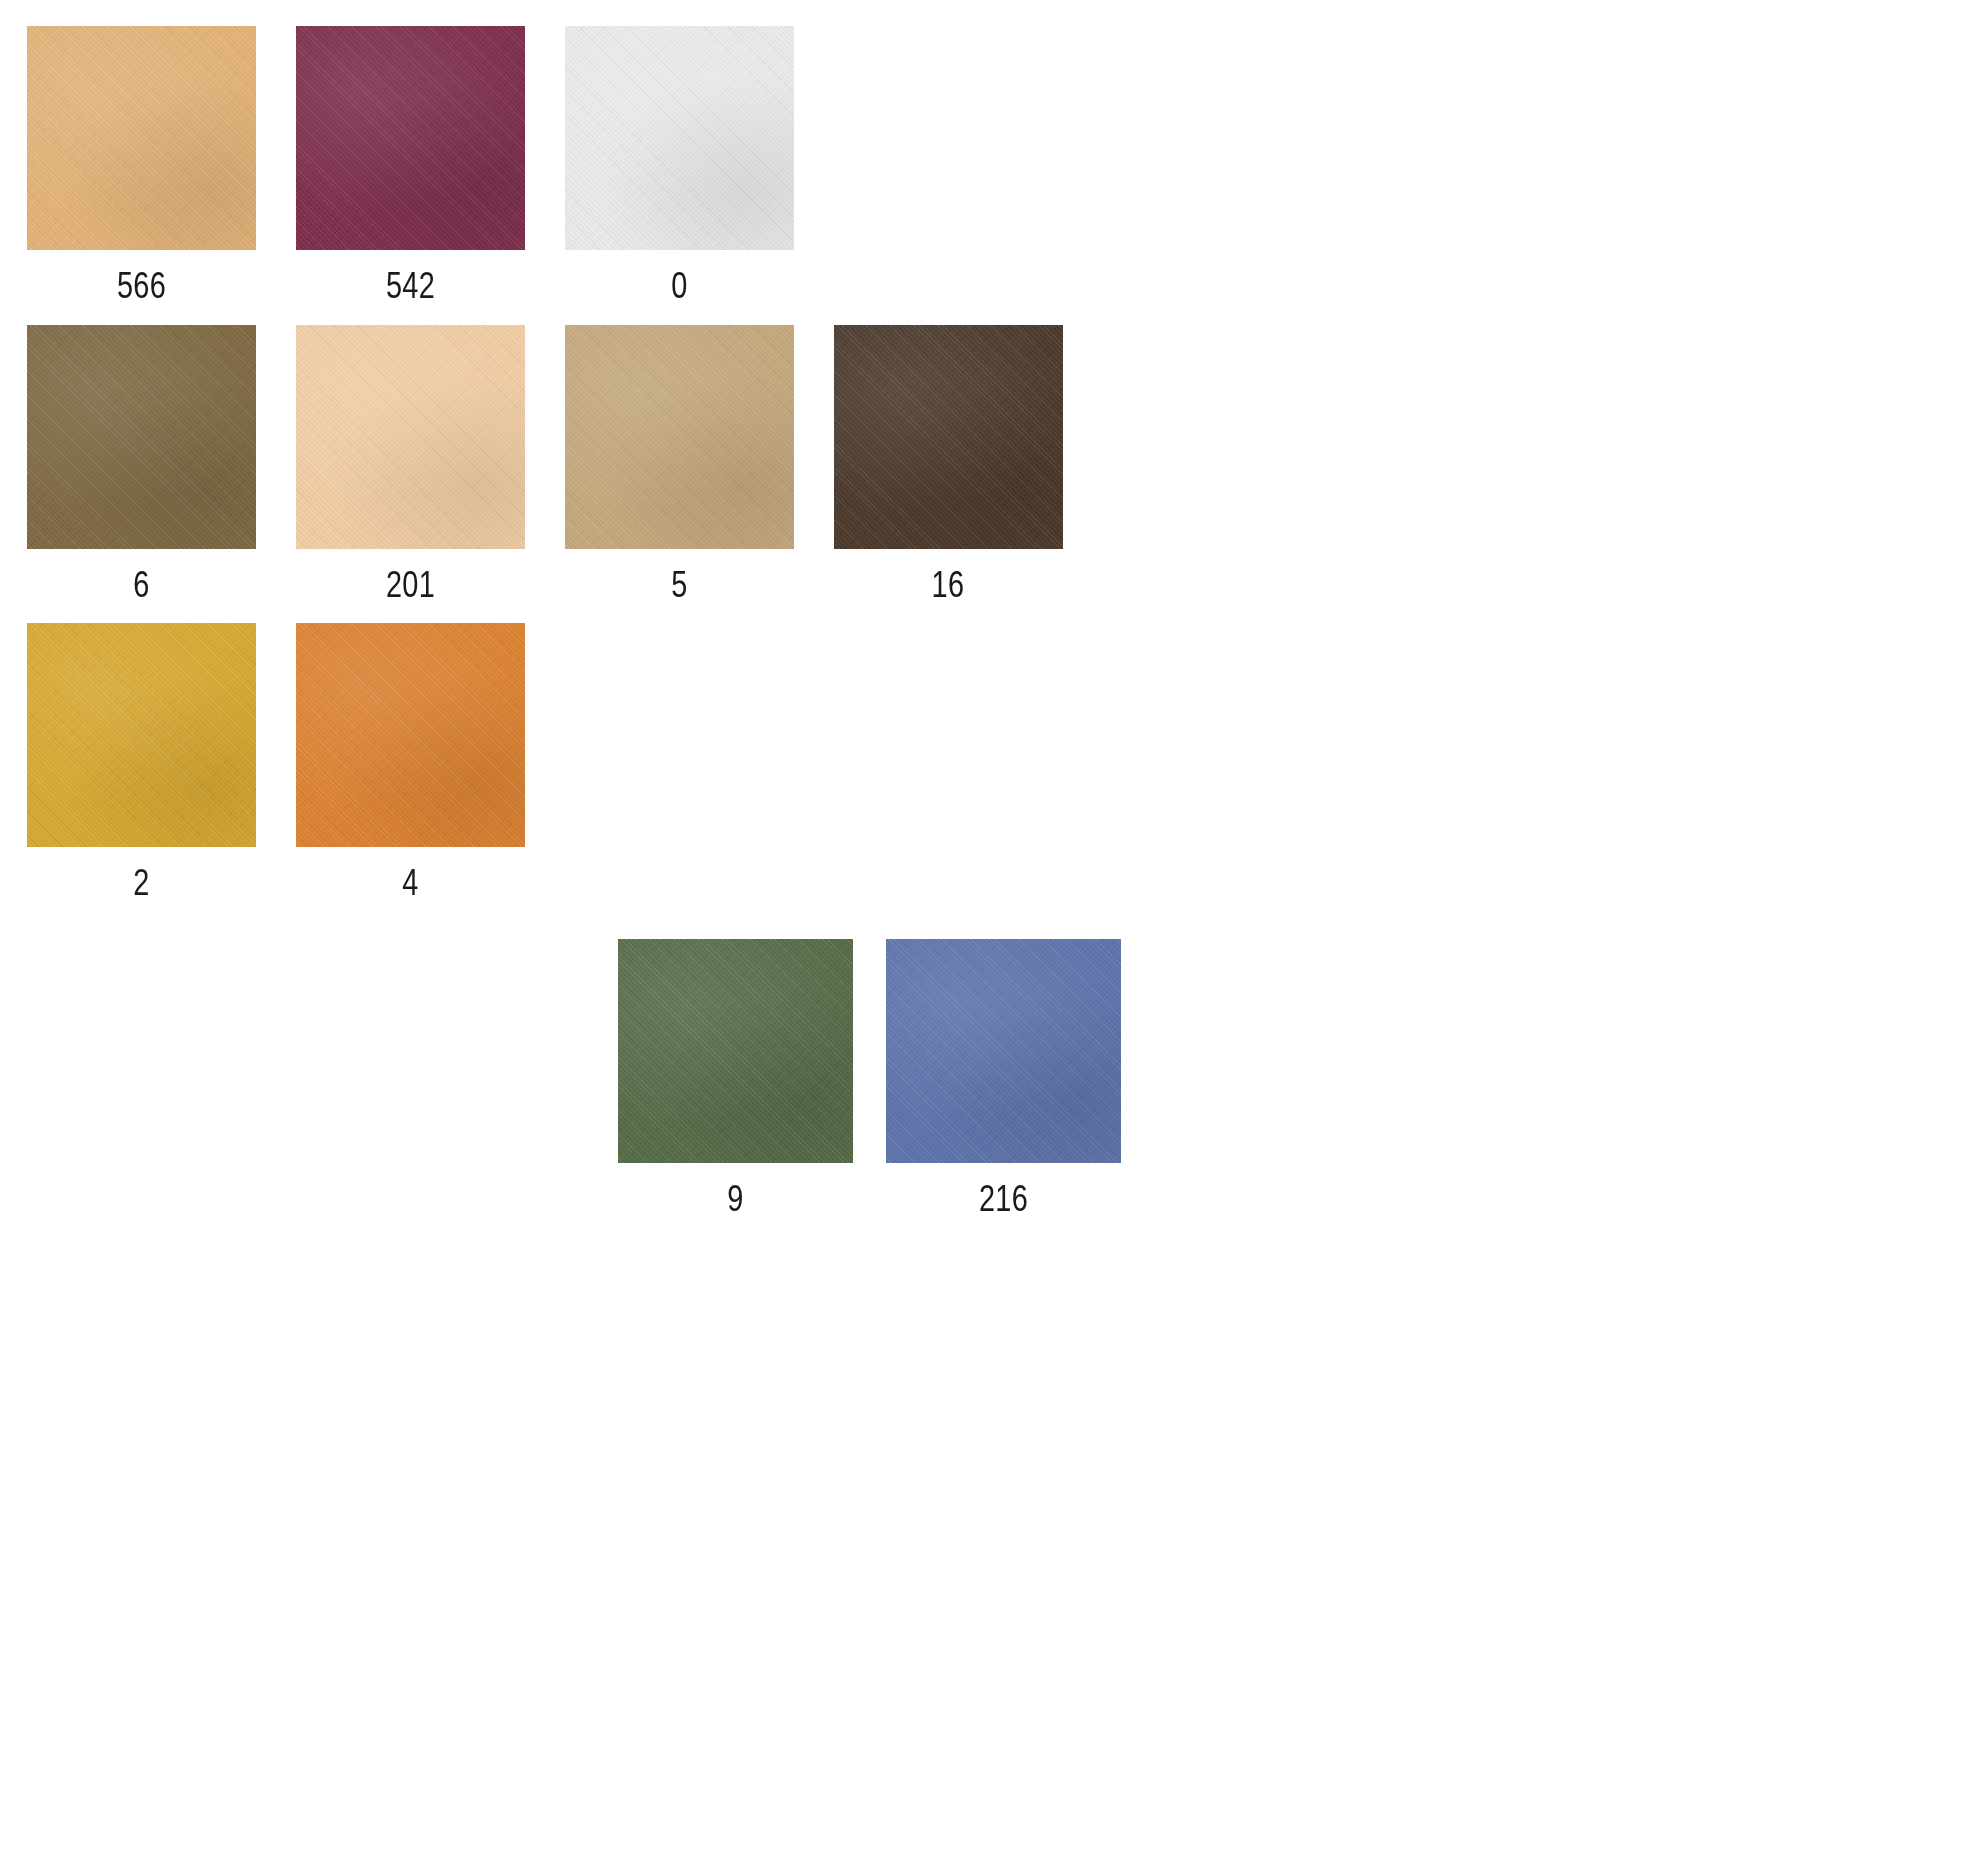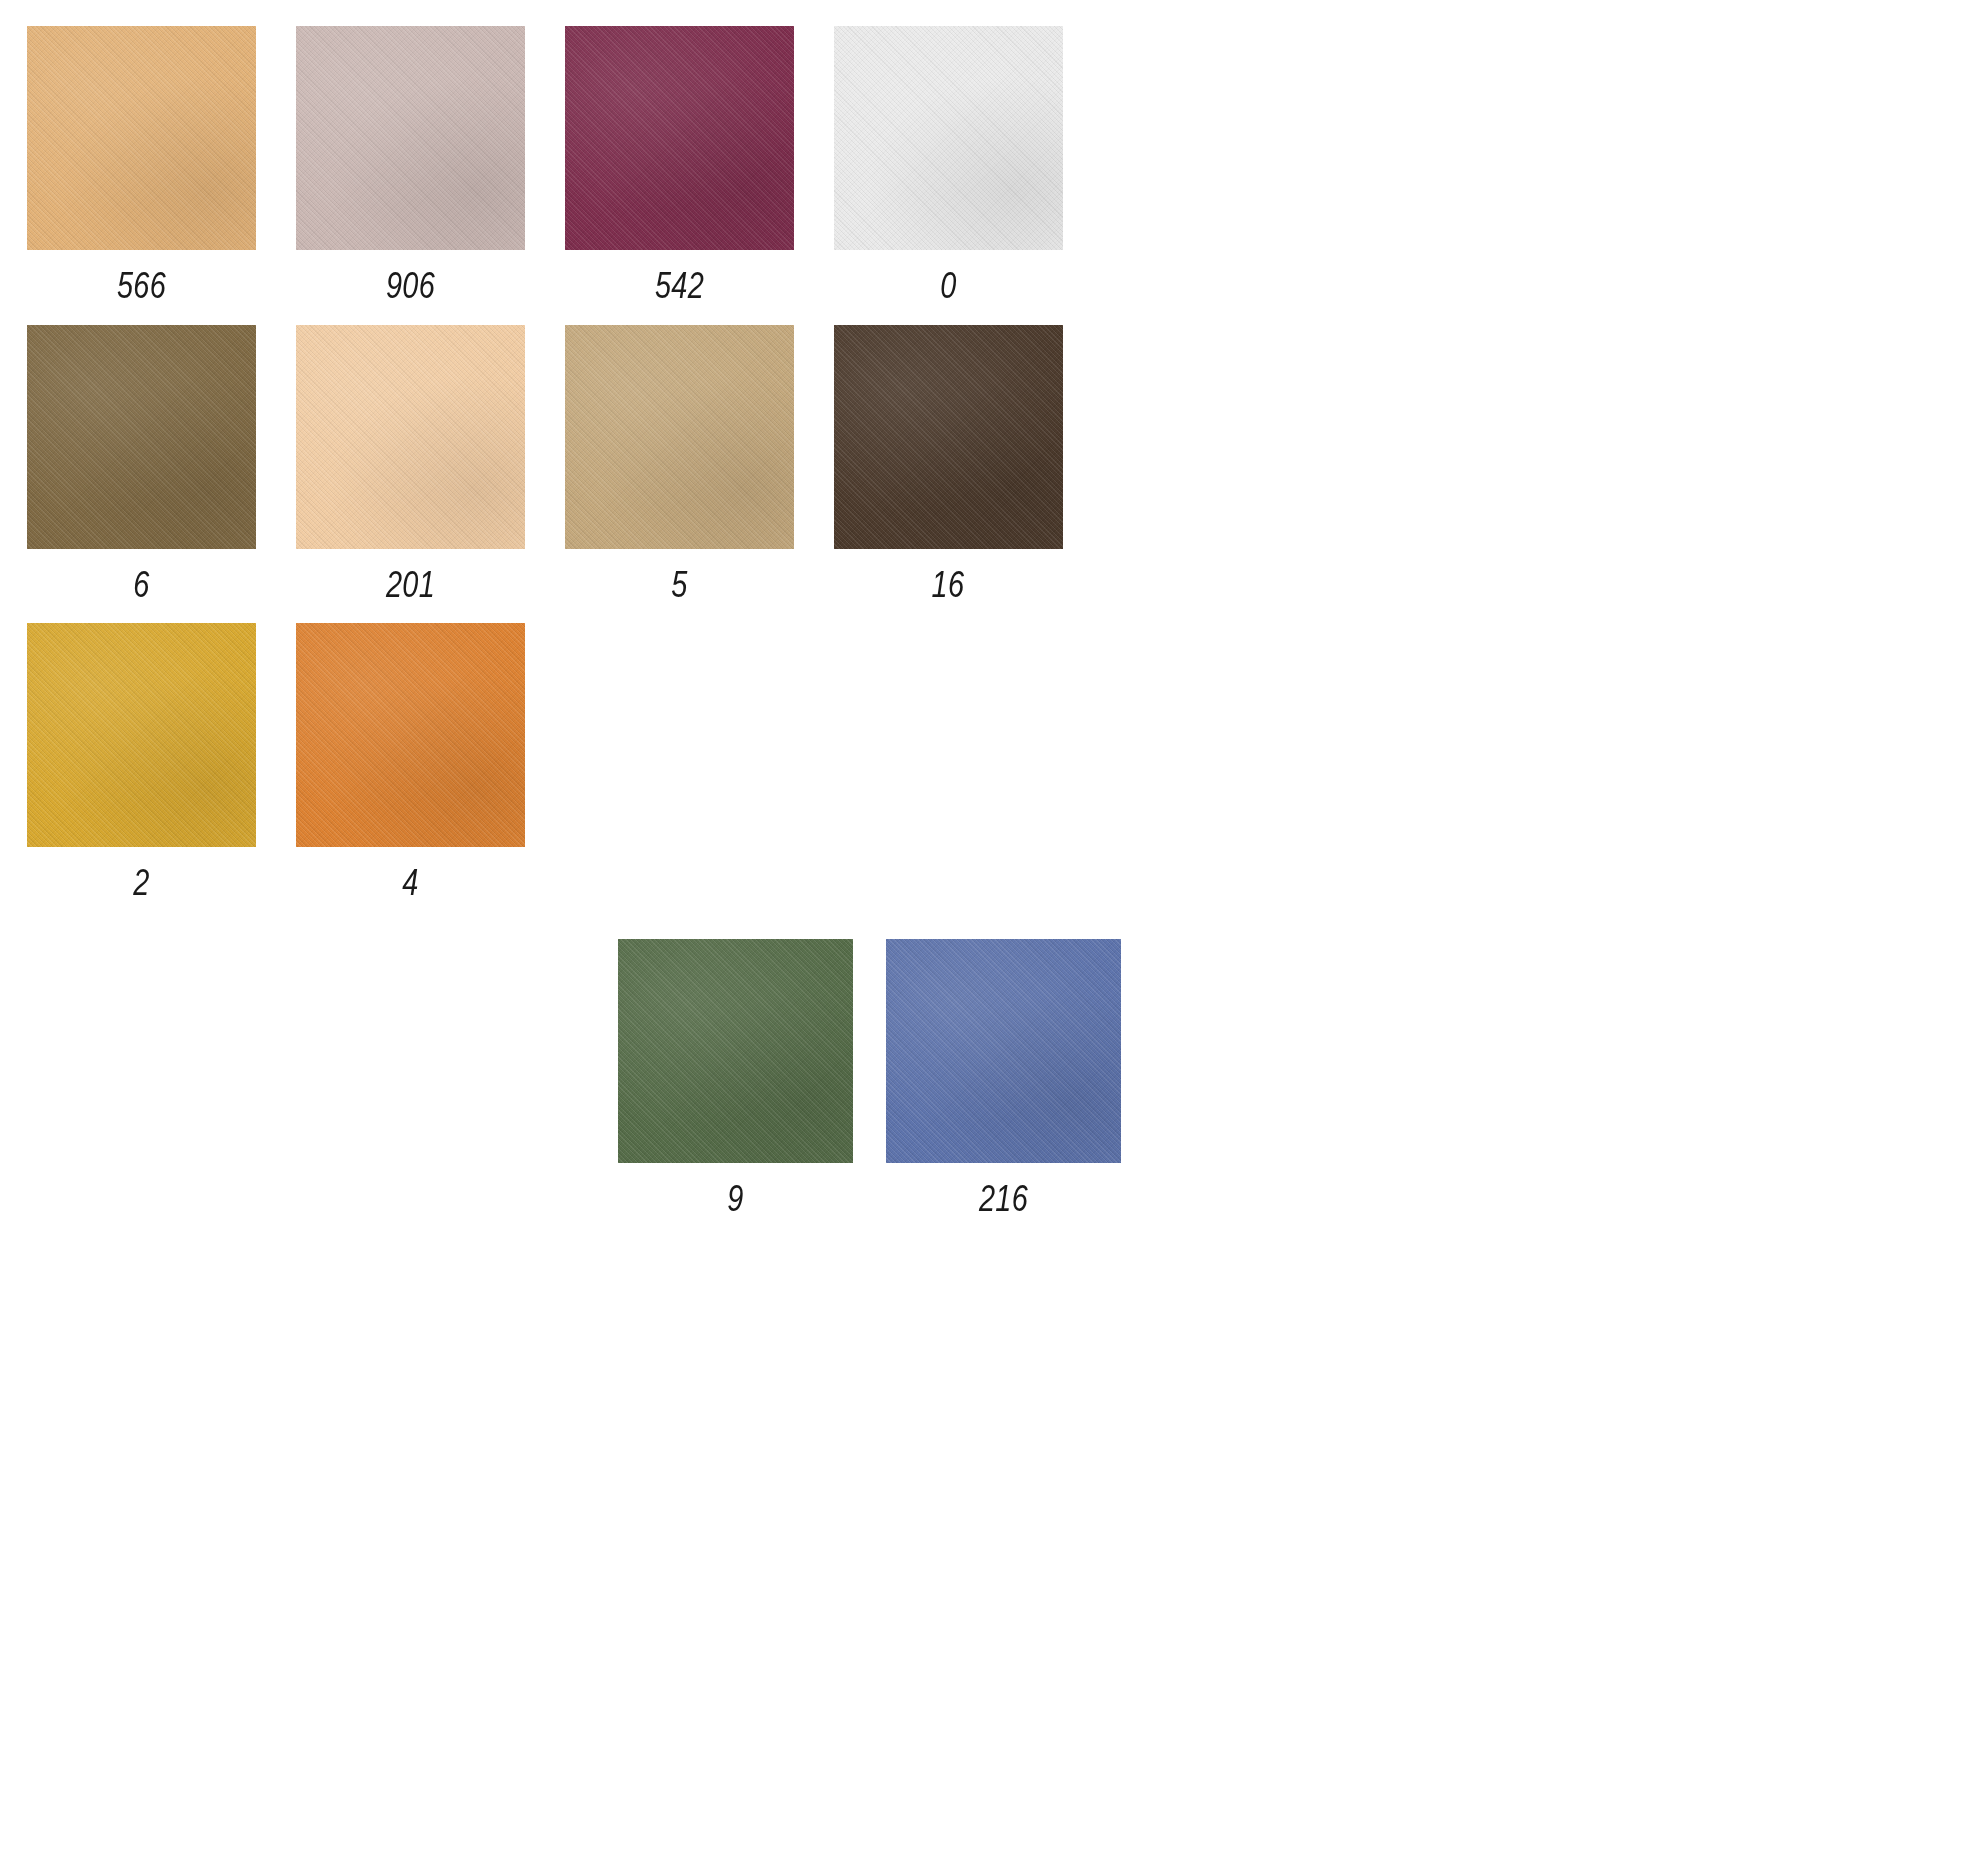--- a/index.html
+++ b/index.html
@@ -14,21 +14,20 @@
     -webkit-font-smoothing: antialiased;
     overflow: hidden;
   }
 
   .swatch-sheet {
     position: relative;
     width: 1966px;
     height: 1359px;
     background: #ffffff;
     box-sizing: border-box;
-    font-style: italic;
   }
 
   .swatch-grid {
     display: flex;
     flex-direction: column;
     padding-top: 26px;
   }
 
   .swatch-row {
     display: flex;
@@ -126,24 +125,20 @@
 
 <div class="swatch-sheet">
   <div class="swatch-grid">
 
     <div class="swatch-row">
       <div class="swatch-cell">
         <div class="swatch-chip" style="background-color: rgb(227, 178, 119);"></div>
         <div class="swatch-label">566</div>
       </div>
       <div class="swatch-cell">
-        <div class="swatch-chip" style="background-color: rgb(203, 184, 180);"></div>
-        <div class="swatch-label">906</div>
-      </div>
-      <div class="swatch-cell">
         <div class="swatch-chip" style="background-color: rgb(125, 44, 76);"></div>
         <div class="swatch-label">542</div>
       </div>
       <div class="swatch-cell">
         <div class="swatch-chip" style="background-color: rgb(235, 235, 235);"></div>
         <div class="swatch-label">0</div>
       </div>
     </div>
 
     <div class="swatch-row">

